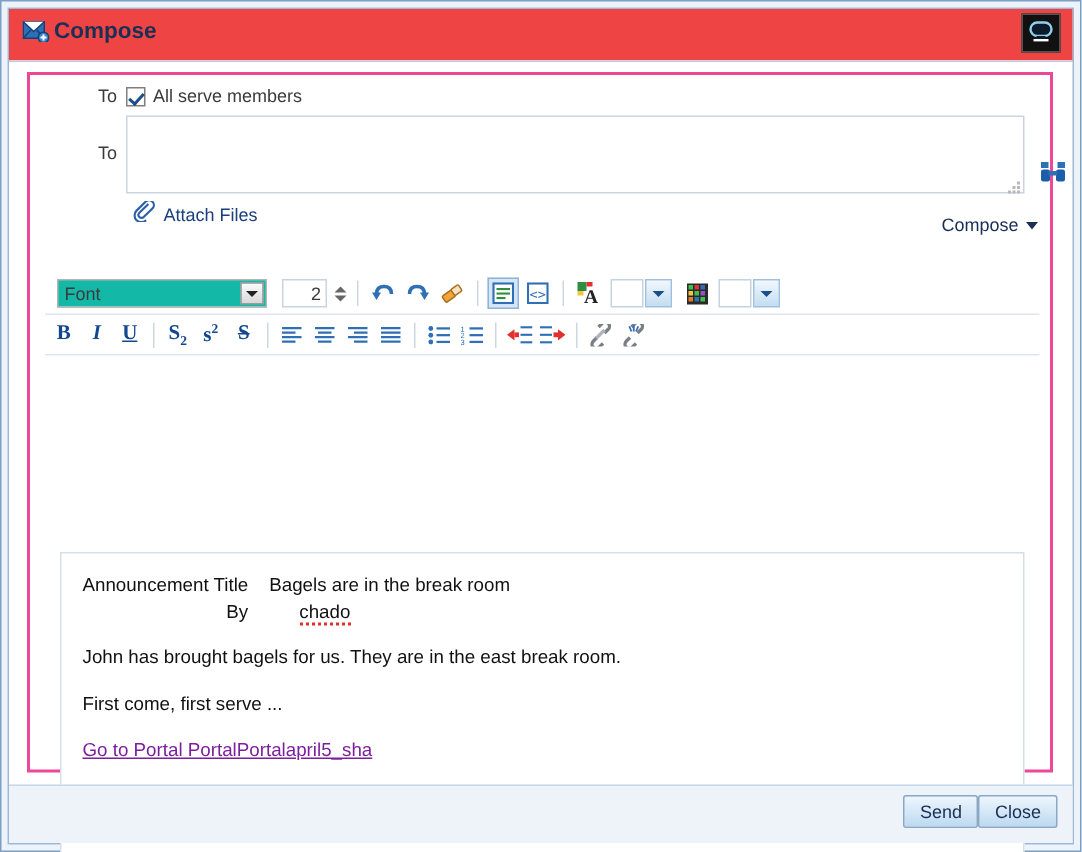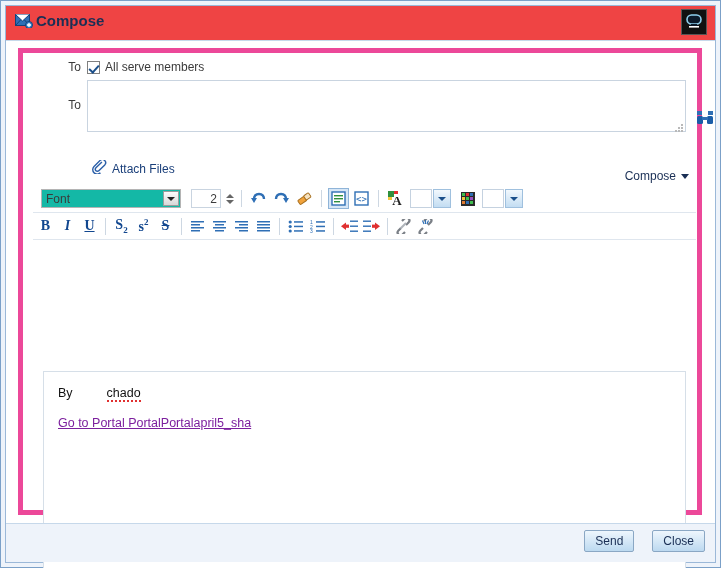--- a/index.html
+++ b/index.html
@@ -73,21 +73,21 @@
     justify-content: center;
   }
 
   
   .form-panel {
     position: absolute;
     left: 12px; top: 42px;
     width: 684px;
     height: 467px;
     background: #ffffff;
-    border: 5px solid #ec4899;
+    border: 2px solid #ec4899;
     box-sizing: border-box;
   }
 
   .row {
     display: flex;
     align-items: flex-start;
     padding: 0;
   }
   .lbl {
     width: 64px;
@@ -172,21 +172,21 @@
     box-sizing: border-box;
     font-family: "Liberation Sans", sans-serif;
     font-size: 12px;
     color: #333;
     padding: 1px 3px;
     outline: none;
   }
 
   
   .row-attach {
-    margin-top: 25px;
+    margin-top: 2px;
     position: relative;
     height: 20px;
   }
   .attach {
     position: absolute;
     left: 68px; top: 0;
     display: flex;
     align-items: center;
     gap: 5px;
     cursor: pointer;
@@ -406,21 +406,21 @@
     position: absolute;
     left: 0; right: 0; bottom: 0;
     height: 38px;
     background: #eef3fa;
     border-top: 1px solid #c6d8ea;
   }
   .btn-row {
     position: absolute;
     right: 10px; top: 6px;
     display: flex;
-    gap: 18px;
+    gap: 0;
     margin-left: 45px;
   }
   .btn {
     min-width: 46px;
     height: 22px;
     border: 1px solid #8aa7c4;
     border-radius: 2px;
     background: linear-gradient(#eef6fd,#bcd9f0);
     font-size: 12px;
     color: #1a2f55;
@@ -742,27 +742,33 @@
                   <path d="M11.5 1.5 L10 5"></path>
                   <path d="M5.5 1.5 L7 5"></path>
               </g>
             </svg>
           </div>
         </div>
 
         <div class="body-area">
           <table class="meta-table">
             <tbody>
+                <tr>
+              <td class="meta-key">Announcement Title</td>
+              <td>Bagels are in the break room</td>
+            </tr>
             <tr>
               <td class="meta-key">By</td>
               <td><span class="spell">chado</span></td>
             </tr>
           </tbody>
             </table>
 
+          <p class="para">John has brought bagels for us. They are in the east break room.</p>
+          <p class="para">First come, first serve ...</p>
 
           <p class="link-line">
             <a class="link-purple" href="#">Go to Portal PortalPortalapril5_sha</a>
           </p>
         </div>
       </div>
     </div>
 
     <div class="footer">
       <div class="btn-row">

